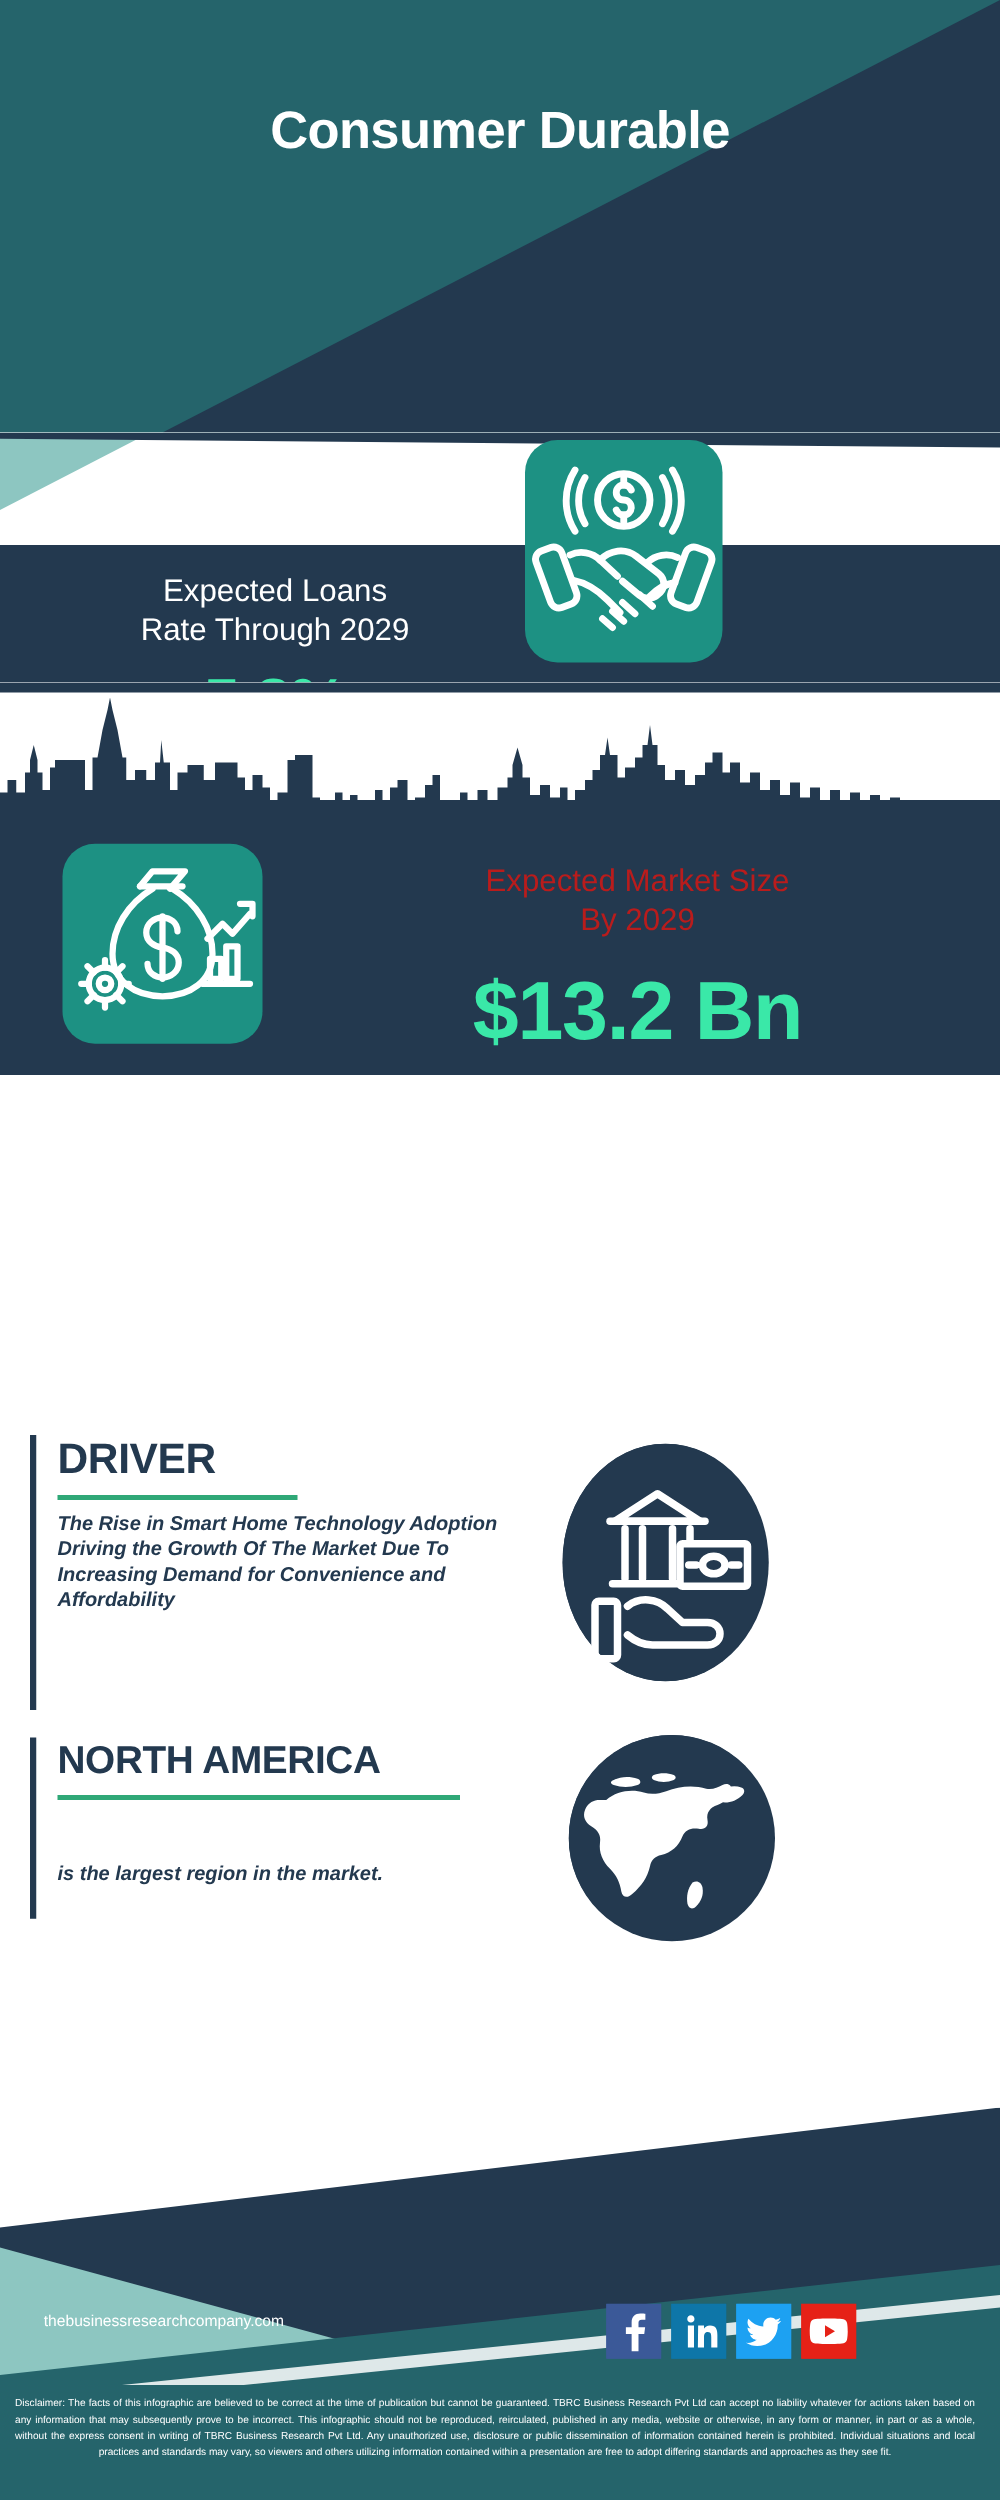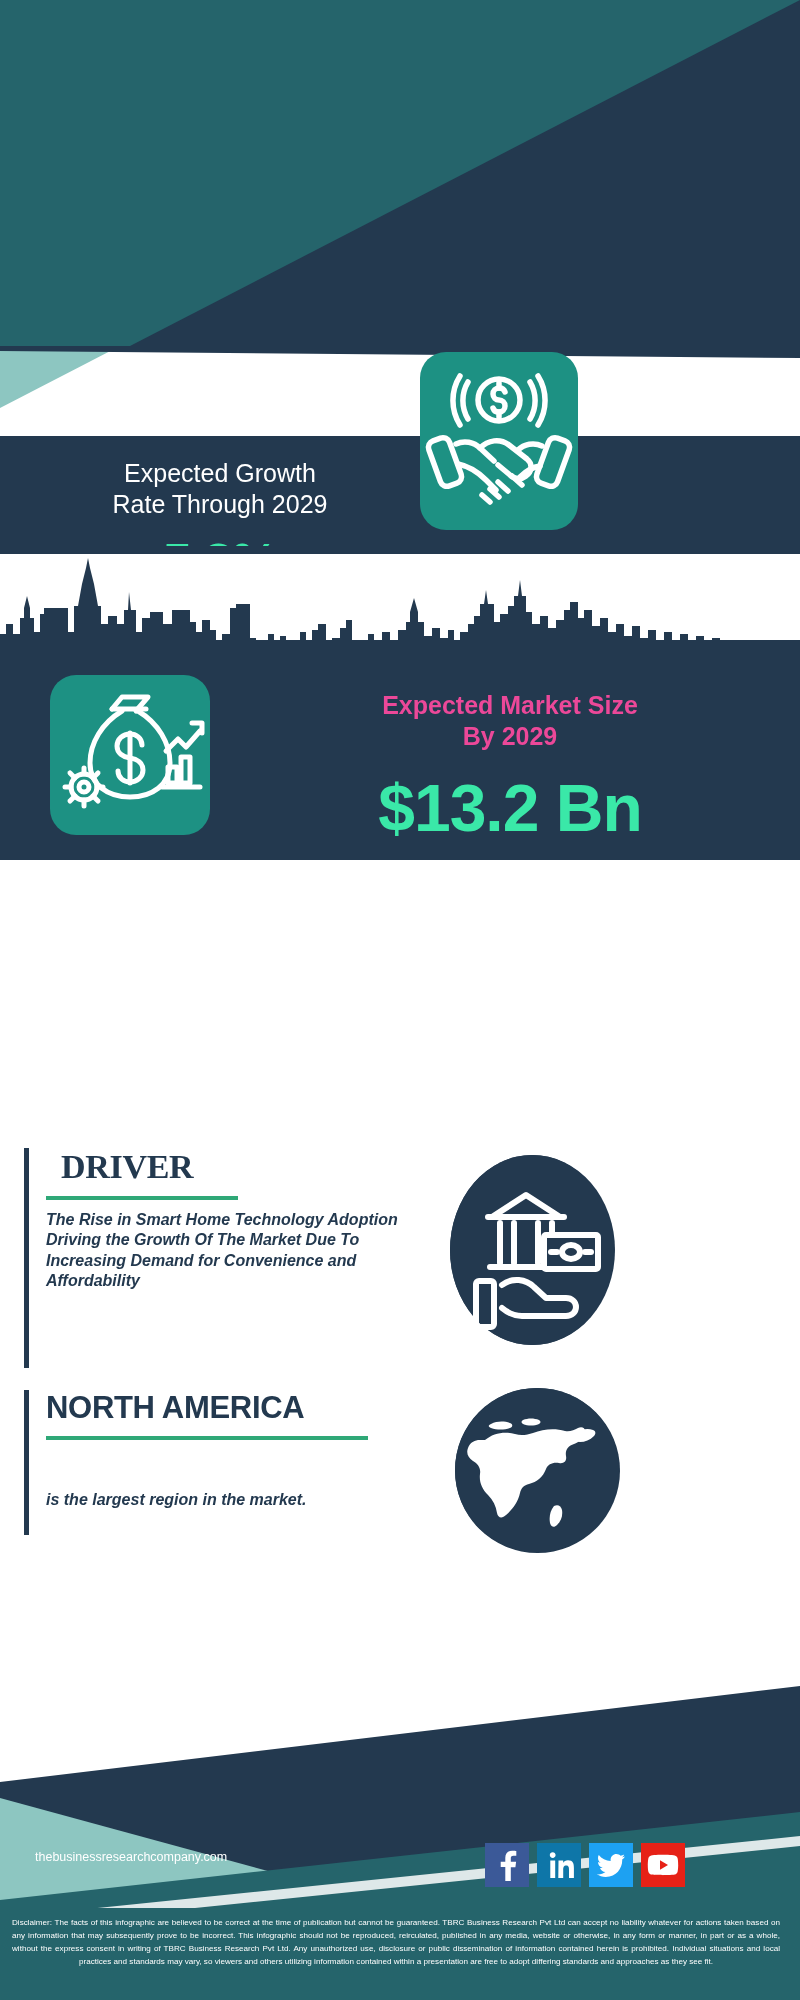--- a/index.html
+++ b/index.html
@@ -66,21 +66,21 @@
   }
   .marketbg {
     position:absolute; left:0; top:640px; width:800px; height:220px; background:#23394f;
   }
   .market-icon-box {
     position:absolute; left:50px; top:675px; width:160px; height:160px;
     background:#1d9183; border-radius:26px;
   }
   .market-label {
     position:absolute; left:240px; top:690px; width:540px;
-    text-align:center; color:#ec4899; font-size:25px; line-height:1.22;font-weight:bold;
+    text-align:center; color:#b91c1c; font-size:25px; line-height:1.22;
   }
   .market-value {
     position:absolute; left:240px; top:770px; width:540px;
     text-align:center; color:#3ae8a8; font-size:66px; font-weight:bold;
     letter-spacing:-1px;
   }
 
   
   .content { position:absolute; left:0; top:860px; width:800px; height:470px; background:#ffffff; }
 
@@ -125,20 +125,21 @@
 <body>
 
 <div class="page">
 
   <div class="header">
     <svg class="header-diag" viewBox="0 0 800 346" preserveAspectRatio="none">
       <rect x="0" y="0" width="800" height="346" fill="#25646b"></rect>
       <polygon points="800,0 800,346 130,346" fill="#23394f"></polygon>
     </svg>
     <div class="header-title">
+      <div>Consumer Durable</div>
     </div>
   </div>
 
   <div class="gap1">
     <svg width="800" height="90" viewBox="0 0 800 90" preserveAspectRatio="none">
       <polygon points="0,0 120,0 0,62" fill="#8dc6c1"></polygon>
       <polygon points="0,0 800,0 800,12 0,5" fill="#23394f"></polygon>
     </svg>
   </div>
 
@@ -174,21 +175,21 @@
         <path d="M78 130 l10 9"></path>
         <path d="M70 137 l9 8"></path>
         <path d="M62 143 l8 7"></path>
         <path d="M92 124 l10 9"></path>
       </g>
     </svg>
   </div>
 
   <div class="growth-inner">
     <div class="growth-label">
-      <div>Expected Growth</div>
+      <div>Expected Loans</div>
       <div>Rate Through 2029</div>
     </div>
     <div class="growth-value">5.8%</div>
   </div>
 
   <div class="skyband"></div>
 
   <div class="skyline-wrap">
     <svg width="800" height="120" viewBox="0 0 800 120" preserveAspectRatio="none">
       <rect x="0" y="0" width="800" height="8" fill="#23394f"></rect>
@@ -247,21 +248,21 @@
   <div class="market-label">
     <div>Expected Market Size</div>
     <div>By 2029</div>
   </div>
   <div class="market-value">$13.2 Bn</div>
 
   <div class="content"></div>
 
   <div class="card" style="left:24px; top:1148px; width:420px; height:220px;">
     <div class="card-bar" style="height:220px;"></div>
-    <div class="card-title" style="left:37px; top:0; font-size:34px;font-family:Liberation Serif, serif;">DRIVER</div>
+    <div class="card-title" style="left:22px; top:0; font-size:34px;">DRIVER</div>
     <div class="card-rule" style="left:22px; top:48px; width:192px;"></div>
     <div class="card-body" style="left:22px; top:62px; width:372px;">The Rise in Smart Home Technology Adoption Driving the Growth Of The Market Due To Increasing Demand for Convenience and Affordability</div>
   </div>
 
   <div class="circle-icon" style="left:450px; top:1155px; width:165px; height:190px;">
     <svg width="165" height="190" viewBox="0 0 165 190">
       <ellipse cx="82" cy="95" rx="82" ry="95" fill="#23394f"></ellipse>
       <g fill="none" stroke="#ffffff" stroke-width="6" stroke-linecap="round" stroke-linejoin="round">
 
         <path d="M42 62 L76 40 L110 62 Z"></path>

